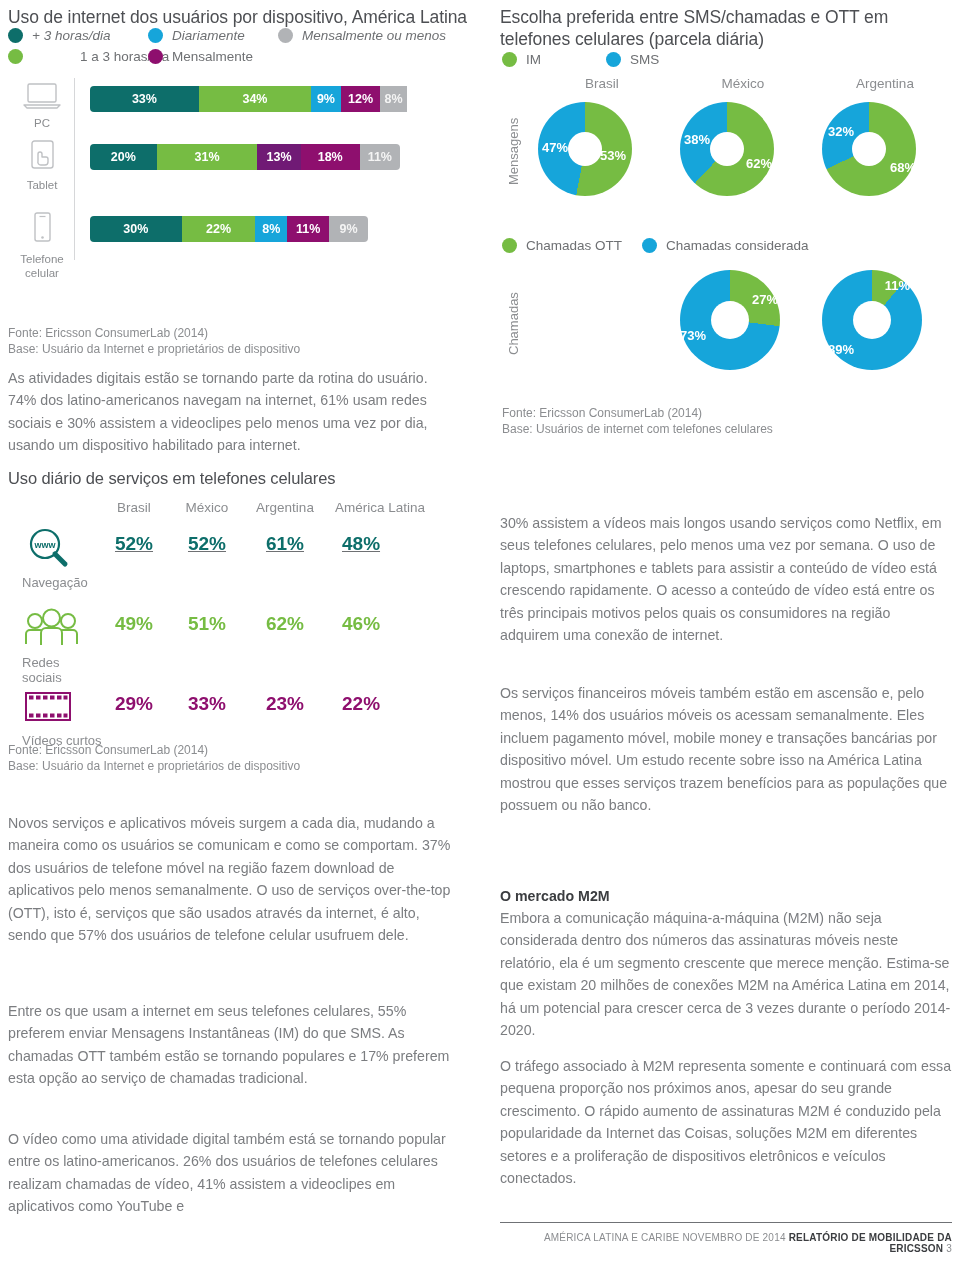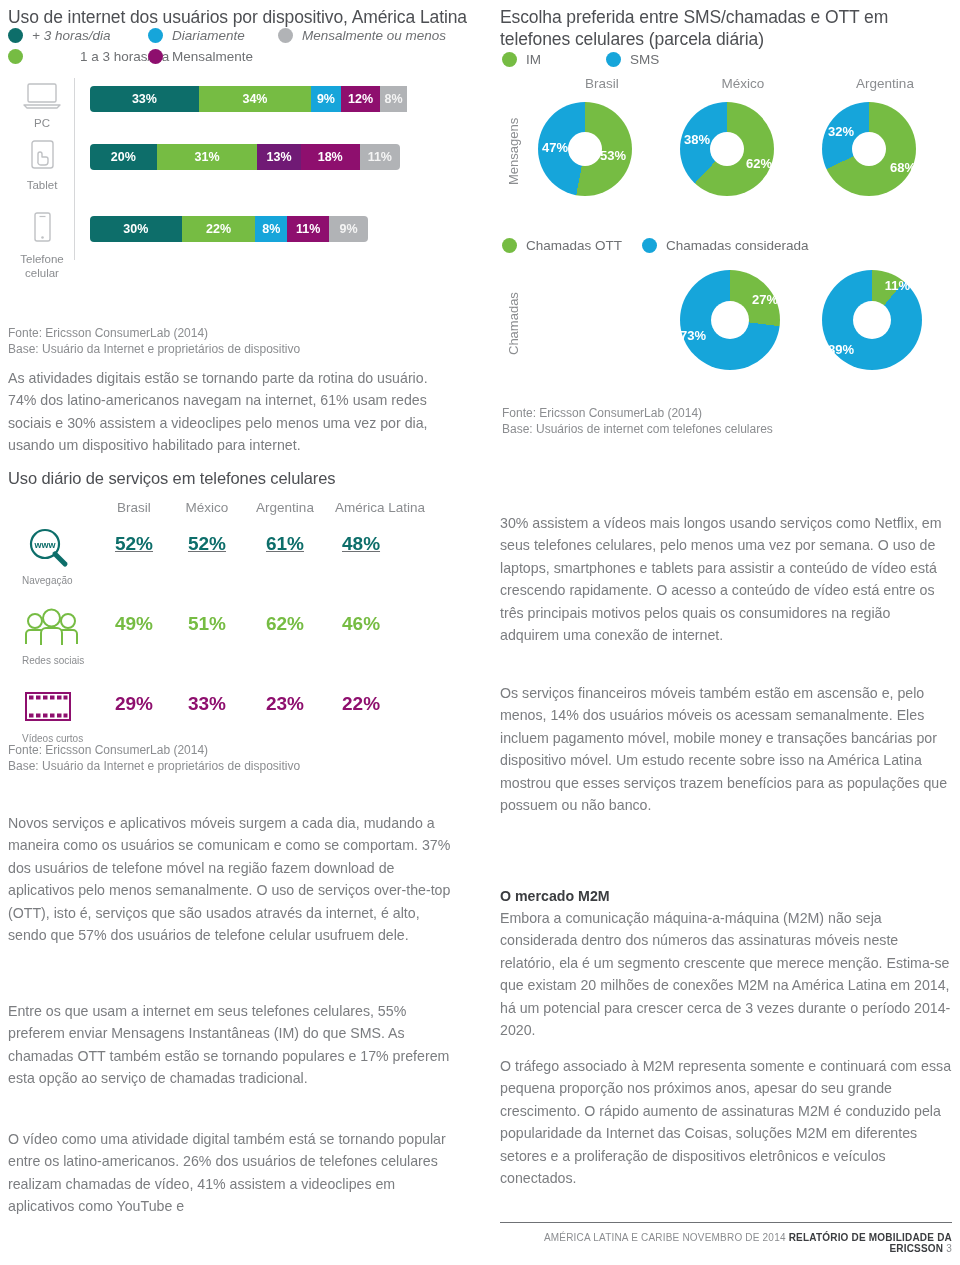--- a/index.html
+++ b/index.html
@@ -68,21 +68,21 @@
   }
   .donut .dlabel {
     position:absolute; font-size:13px; font-weight:bold; color:#ffffff;
     white-space:nowrap;
   }
   .country-head { font-size:13.5px; color:#8b8d90; text-align:center; }
 
   
   .svc-head { font-size:13.5px; color:#8b8d90; text-align:center; }
   .svc-val  { font-size:19px; font-weight:bold; text-align:center; }
-  .svc-icon-label { font-size:10px; color:#8b8d90; margin-top:2px; }
+  .svc-icon-label { font-size:13px; color:#8b8d90; margin-top:2px; }
 
   .footer-rule {
     position:absolute; left:500px; top:1222px; width:452px;
     border-top:1.5px solid #6f7175;
   }
   .footer-text {
     position:absolute; left:500px; top:1232px; width:452px;
     font-size:10px; color:#8b8d90; letter-spacing:.2px;
     text-align:right;
   }

